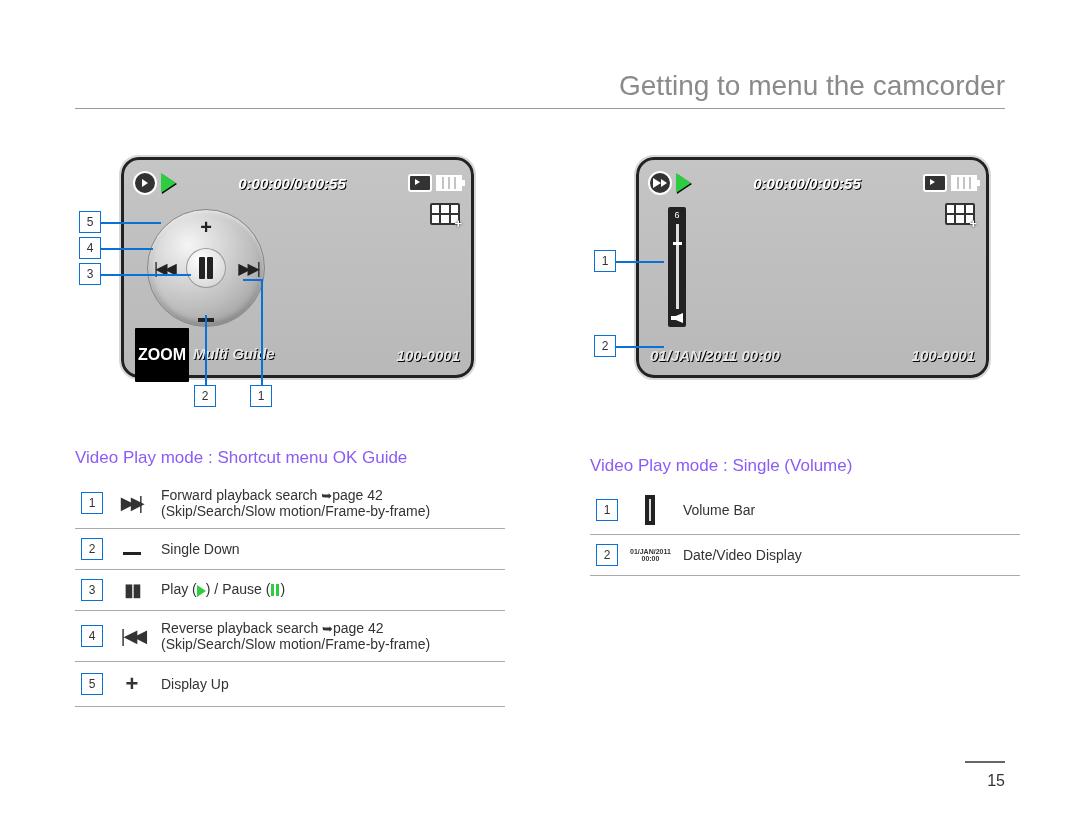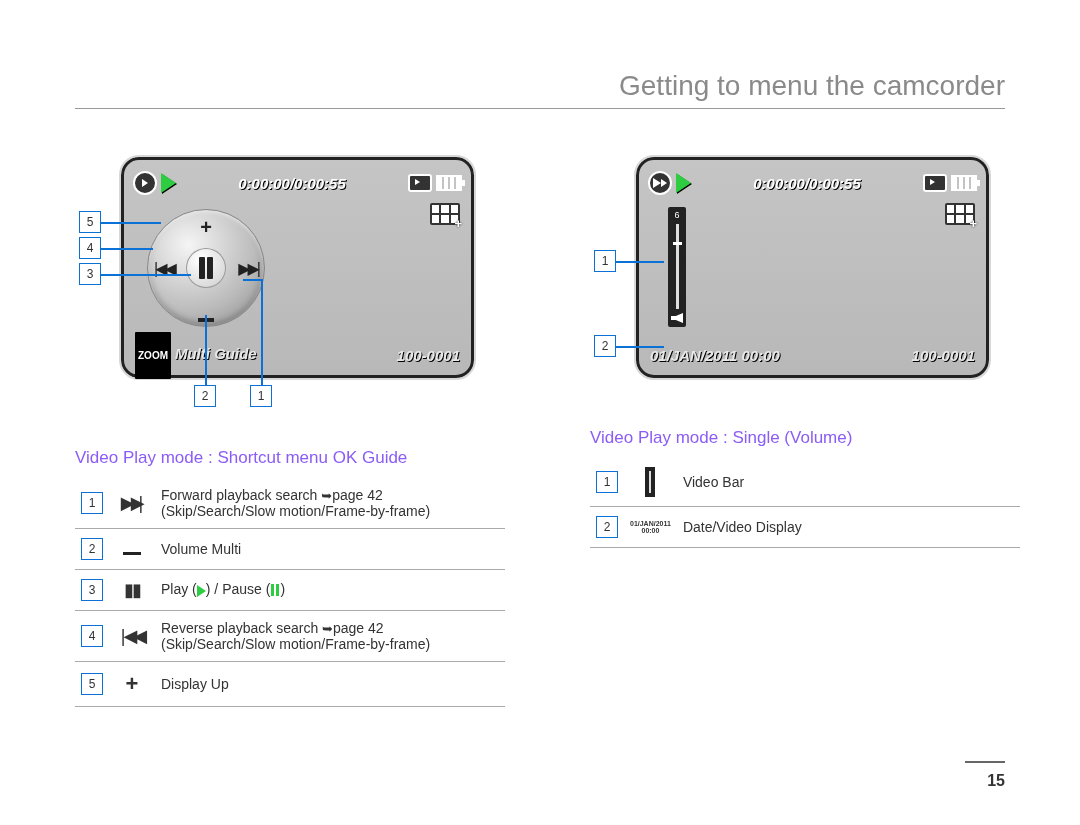--- a/index.html
+++ b/index.html
@@ -17,21 +17,21 @@
   .ico-photo{width:0;height:0;border-left:8px solid #fff;border-top:5px solid transparent;border-bottom:5px solid transparent;margin-left:0}
   .lcd-time{flex:1;text-align:center;color:#fff;font-weight:bold;font-size:15px;text-shadow:1px 1px 0 #000;font-style:italic}
   .ico-card{width:24px;height:18px;border:2px solid #fff;border-radius:3px;background:#333;position:relative}
   .ico-card::before{content:"";position:absolute;left:5px;top:3px;border-left:5px solid #fff;border-top:3px solid transparent;border-bottom:3px solid transparent}
   .ico-batt{width:26px;height:16px;border:2px solid #fff;background:repeating-linear-gradient(90deg,#fff 0 4px,transparent 4px 6px);position:relative}
   .ico-batt::after{content:"";position:absolute;right:-5px;top:3px;width:3px;height:6px;background:#fff}
   .ico-grid{position:absolute;top:46px;right:14px;width:30px;height:22px;display:grid;grid-template-columns:1fr 1fr 1fr;grid-template-rows:1fr 1fr;gap:2px;background:#333;padding:2px;border-radius:2px}
   .ico-grid span{background:#fff}
   .ico-grid::after{content:"+";position:absolute;right:-2px;bottom:-6px;color:#fff;font-weight:bold;font-size:13px;text-shadow:0 0 2px #000}
   .lcd-bottom{position:absolute;bottom:12px;left:14px;right:14px;height:22px;display:flex;align-items:center;justify-content:space-between;font-size:15px;font-weight:bold;font-style:italic;color:#e8e8e8;text-shadow:1px 1px 0 #000}
-  .zoom-tag{display:inline-block;background:#000;color:#fff;font-size:10px;font-style:normal;padding:18px 3px;border-radius:1px;margin-right:4px;vertical-align:middle}
+  .zoom-tag{display:inline-block;background:#000;color:#fff;font-size:16px;font-style:normal;padding:18px 3px;border-radius:1px;margin-right:4px;vertical-align:middle}
   
   .dpad{position:absolute;top:52px;left:26px;width:118px;height:118px;border-radius:50%;background:radial-gradient(circle at 35% 30%,#f5f5f5,#bbb 60%,#888);border:1px solid #888;box-shadow:inset 0 2px 4px rgba(255,255,255,.7),inset 0 -2px 6px rgba(0,0,0,.3)}
   .dpad .hub{position:absolute;top:50%;left:50%;width:40px;height:40px;margin:-20px 0 0 -20px;border-radius:50%;background:radial-gradient(circle at 35% 30%,#fff,#ccc);box-shadow:inset 0 0 0 1px #999}
   .dpad .hub::before,.dpad .hub::after{content:"";position:absolute;top:9px;width:6px;height:22px;background:#222;border-radius:1px}
   .dpad .hub::before{left:13px}.dpad .hub::after{right:13px}
   .dpad .plus{position:absolute;top:6px;left:50%;transform:translateX(-50%);font-size:20px;font-weight:bold;color:#222}
   .dpad .minus{position:absolute;bottom:4px;left:50%;transform:translateX(-50%);width:16px;height:4px;background:#222}
   .dpad .prev{position:absolute;left:6px;top:50%;transform:translateY(-50%);font-size:16px;color:#222;letter-spacing:-3px}
   .dpad .next{position:absolute;right:6px;top:50%;transform:translateY(-50%);font-size:16px;color:#222;letter-spacing:-3px}
   
@@ -51,21 +51,21 @@
   td.num span{display:inline-block;width:22px;height:22px;border:1px solid #0b71d6;text-align:center;line-height:20px;font-size:12px}
   td.ic{width:46px;text-align:center;font-size:18px}
   .sym-ff::before{content:"▶▶";letter-spacing:-4px}
   .sym-ff::after{content:"|";margin-left:-2px}
   .sym-rw::before{content:"|";margin-right:-2px}
   .sym-rw::after{content:"◀◀";letter-spacing:-4px}
   .sym-minus{display:inline-block;width:18px;height:3px;background:#222}
   .sym-pause::before{content:"▮▮";letter-spacing:-2px}
   .sym-plus{font-weight:bold;font-size:22px}
   .arrow{font-size:13px}
-  .page-num{position:absolute;right:75px;bottom:35px;font-size:16px;font-weight:bold;color:#333}
+  .page-num{position:absolute;right:75px;bottom:35px;font-size:16px;font-weight:normal;color:#333}
   .pn-rule{position:absolute;right:75px;bottom:62px;width:40px;height:2px;background:#666}
   .tiny-vol{display:inline-block;width:10px;height:30px;background:#222;vertical-align:middle;position:relative}
   .tiny-vol::after{content:"";position:absolute;left:4px;top:4px;width:2px;height:22px;background:#ddd}
   .tiny-date{font-size:7px;font-weight:bold;display:inline-block;line-height:1}
   .play-tri{display:inline-block;width:0;height:0;border-left:9px solid #2ecc40;border-top:6px solid transparent;border-bottom:6px solid transparent;vertical-align:middle}
   .pause-bars{display:inline-block;vertical-align:middle}
   .pause-bars::before,.pause-bars::after{content:"";display:inline-block;width:3px;height:12px;background:#2ecc40;margin:0 1px}
 </style>
 </head>
 <body>
@@ -120,21 +120,21 @@
   <table class="legend">
     <tbody>
         <tr>
           <td class="num"><span>1</span></td>
           <td class="ic"><span class="sym-ff"></span></td>
           <td>Forward playback search <span class="arrow">➥</span>page 42<br>(Skip/Search/Slow motion/Frame-by-frame)</td>
         </tr>
     <tr>
           <td class="num"><span>2</span></td>
           <td class="ic"><span class="sym-minus"></span></td>
-          <td>Volume Multi</td>
+          <td>Single Down</td>
         </tr>
     <tr>
           <td class="num"><span>3</span></td>
           <td class="ic"><span class="sym-pause"></span></td>
           <td>Play (<span class="play-tri"></span>) / Pause (<span class="pause-bars"></span>)</td>
         </tr>
     <tr>
           <td class="num"><span>4</span></td>
           <td class="ic"><span class="sym-rw"></span></td>
           <td>Reverse playback search <span class="arrow">➥</span>page 42<br>(Skip/Search/Slow motion/Frame-by-frame)</td>
@@ -175,27 +175,27 @@
     <div class="lcd-bottom">
       <span>01/JAN/2011 00:00</span>
       <span>100-0001</span>
     </div>
   </div>
   <div class="callout-box" style="left:4px;top:95px">1</div>
   <div class="callout-line" style="left:26px;top:106px;width:48px"></div>
   <div class="callout-box" style="left:4px;top:180px">2</div>
   <div class="callout-line" style="left:26px;top:191px;width:48px"></div>
 
-  <div class="section-title" style="margin-top:48px">Video Play mode : Single (Volume)</div>
+  <div class="section-title" style="margin-top:76px">Video Play mode : Single (Volume)</div>
   <table class="legend">
     <tbody>
         <tr>
           <td class="num"><span>1</span></td>
           <td class="ic"><span class="tiny-vol"></span></td>
-          <td>Video Bar</td>
+          <td>Volume Bar</td>
         </tr>
     <tr>
           <td class="num"><span>2</span></td>
           <td class="ic"><span class="tiny-date">01/JAN/2011 00:00</span></td>
           <td>Date/Video Display</td>
         </tr>
   </tbody>
     </table>
 </div>
 

